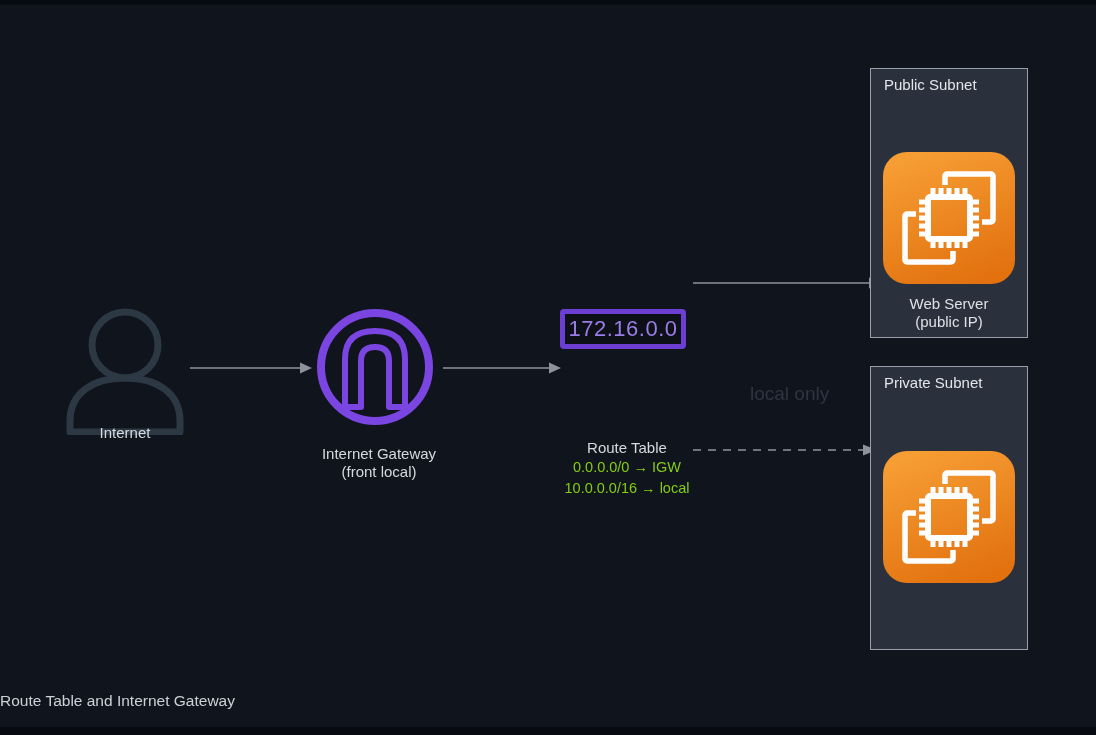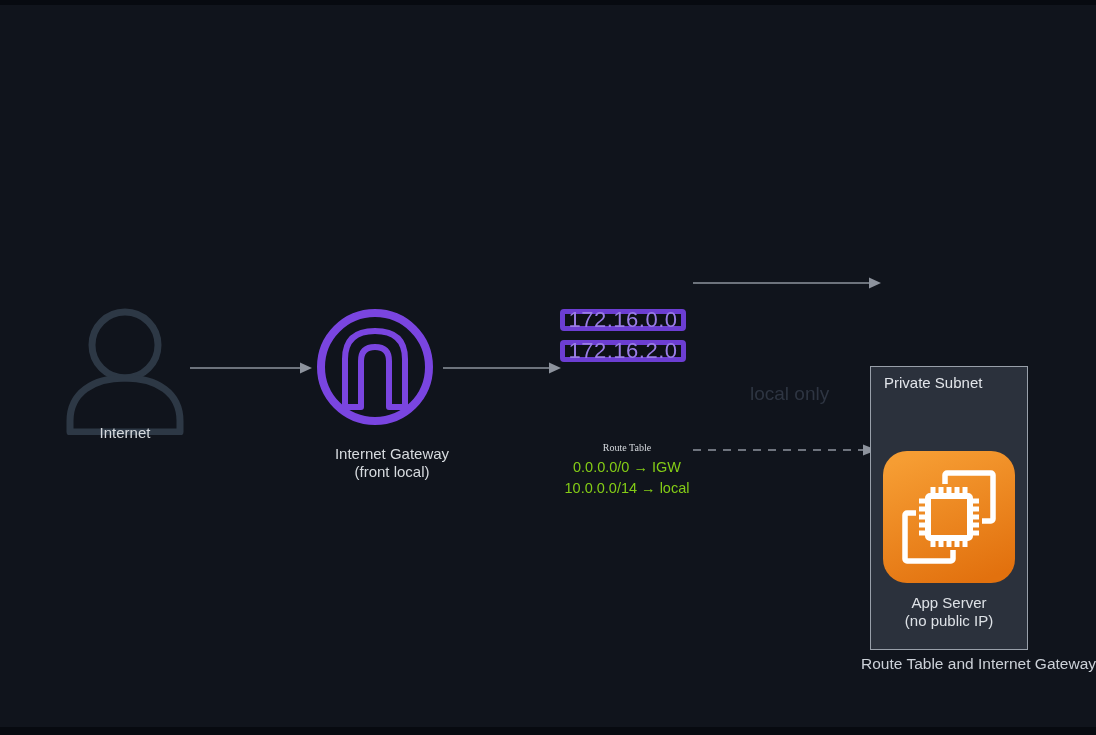--- a/index.html
+++ b/index.html
@@ -12,44 +12,44 @@
   .strip{position:absolute;left:0;width:100%;background:#070a10;}
   .strip.top{top:0;height:5px;}
   .strip.bottom{bottom:0;height:8px;}
   .abs{position:absolute;}
   .node-label{
     position:absolute;text-align:center;font-size:15px;color:#d6dade;line-height:18px;
   }
   
   .route-stack{position:absolute;left:560px;top:309px;width:126px;}
   .route-box{
-    box-sizing:border-box;height:22px;margin-bottom:9px;
+    box-sizing:border-box;height:40px;margin-bottom:9px;
     border:5px solid #6c3ed2;border-radius:4px;background:#0d1017;
     display:flex;align-items:center;justify-content:center;
     font-size:22px;color:#9a7de6;letter-spacing:0.5px;
   }
   .route-caption{position:absolute;left:537px;top:438px;width:180px;text-align:center;}
-  .route-caption .rt-label{font-size:10px;color:#d6dade;line-height:19px;font-family:Liberation Serif, serif;}
+  .route-caption .rt-label{font-size:15px;color:#d6dade;line-height:19px;}
   .route-caption .rt-rule{font-size:14.5px;color:#84cc16;line-height:21px;}
   
   .subnet{
     position:absolute;left:870px;width:158px;box-sizing:border-box;
     background:#2b313c;border:1.5px solid #99a0aa;
   }
   .subnet.public{top:68px;height:270px;}
   .subnet.private{top:366px;height:284px;}
   .subnet-title{position:absolute;left:13px;top:7px;font-size:15px;color:#e2e5ea;}
   .ec2{position:absolute;left:12px;width:132px;height:132px;}
   .subnet.public .ec2{top:83px;}
   .subnet.private .ec2{top:84px;}
   .server-label{position:absolute;left:0;width:100%;text-align:center;font-size:15px;line-height:18px;color:#dde1e6;}
   .subnet.public .server-label{top:226px;}
   .subnet.private .server-label{top:227px;}
   .muted{position:absolute;left:750px;top:383px;font-size:19px;color:#2e3542;}
-  .caption{position:absolute;left:0;top:655px;width:1096px;text-align:right;font-size:15.5px;color:#ccd1d8;}
+  .caption{position:absolute;left:0;top:692px;width:1096px;text-align:left;font-size:15.5px;color:#ccd1d8;}
   svg{display:block;}
 </style>
 </head>
 <body>
 
 <div class="canvas">
   <div class="strip top"></div>
   <div class="strip bottom"></div>
 
   <svg width="0" height="0" style="position:absolute" aria-hidden="true">
@@ -98,58 +98,63 @@
 
   <svg class="abs" style="left:190px;top:360px" width="122" height="16">
     <line x1="0" y1="8" x2="110" y2="8" stroke="#8d939d" stroke-width="1.6"></line>
     <polygon points="110,2.5 122,8 110,13.5" fill="#8d939d"></polygon>
   </svg>
 
   <svg class="abs" style="left:315px;top:307px" width="120" height="120" viewBox="0 0 120 120">
     <circle cx="60" cy="60" r="54" fill="none" stroke="#7a45e0" stroke-width="8"></circle>
     <path d="M30,100 L30,52 Q30,24 60,24 Q90,24 90,52 L90,100 L74,100 L74,54 Q74,40 60,40 Q46,40 46,54 L46,100 Z" fill="none" stroke="#7a45e0" stroke-width="6" stroke-linejoin="round"></path>
   </svg>
-  <div class="node-label" style="left:312px;top:445px;width:160px">
+  <div class="node-label" style="left:299px;top:445px;width:160px">
     <div>Internet Gateway</div>
     <div>(front local)</div>
   </div>
 
   <svg class="abs" style="left:443px;top:360px" width="118" height="16">
     <line x1="0" y1="8" x2="106" y2="8" stroke="#8d939d" stroke-width="1.6"></line>
     <polygon points="106,2.5 118,8 106,13.5" fill="#8d939d"></polygon>
   </svg>
 
   <div class="route-stack">
     <div class="route-box">172.16.0.0</div>
-    <div class="route-box">172.16.2.0</div>
   </div>
   <div class="route-caption">
     <div class="rt-label">Route Table</div>
     <div class="rt-rule">0.0.0.0/0 → IGW</div>
-    <div class="rt-rule">10.0.0.0/14 → local</div>
+    <div class="rt-rule">10.0.0.0/16 → local</div>
   </div>
 
   <svg class="abs" style="left:693px;top:275px" width="188" height="16">
     <line x1="0" y1="8" x2="176" y2="8" stroke="#8d939d" stroke-width="1.6"></line>
     <polygon points="176,2.5 188,8 176,13.5" fill="#8d939d"></polygon>
   </svg>
 
   <svg class="abs" style="left:693px;top:442px" width="184" height="16">
     <line x1="0" y1="8" x2="170" y2="8" stroke="#8d939d" stroke-width="1.6" stroke-dasharray="8 7"></line>
     <polygon points="170,2.5 184,8 170,13.5" fill="#8d939d"></polygon>
   </svg>
 
   <div class="muted">local only</div>
 
+  <div class="subnet public">
+    <div class="subnet-title">Public Subnet</div>
+    <svg class="ec2" viewBox="0 0 132 132">
+      <use href="#ec2glyph"></use>
+    </svg>
+    <div class="server-label">
+      <div>Web Server</div>
+      <div>(public IP)</div>
+    </div>
+  </div>
 
   <div class="subnet private">
     <div class="subnet-title">Private Subnet</div>
     <svg class="ec2" viewBox="0 0 132 132">
       <use href="#ec2glyph"></use>
     </svg>
-    <div class="server-label">
-      <div>App Server</div>
-      <div>(no public IP)</div>
-    </div>
   </div>
 
   <div class="caption">Route Table and Internet Gateway</div>
 </div>
 
 </body></html>

